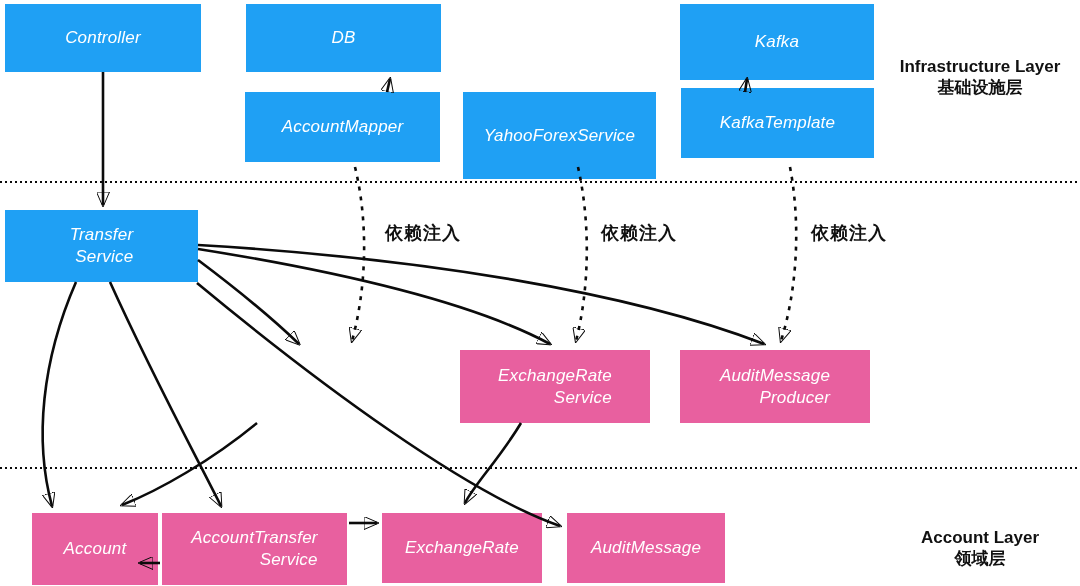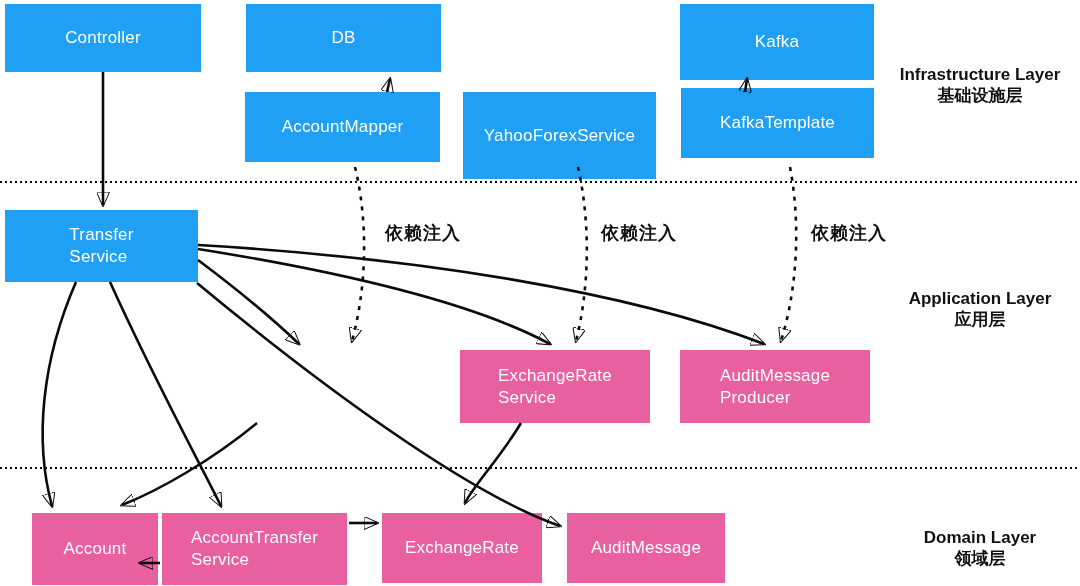--- a/index.html
+++ b/index.html
@@ -11,21 +11,21 @@
     --nodetext:#ffffff;
   }
   html,body{margin:0;padding:0;background:#ffffff;}
   .canvas{
     position:relative;width:1080px;height:586px;background:#ffffff;
     font-family:"Liberation Sans","DejaVu Sans",sans-serif;overflow:hidden;
   }
   .node{
     position:absolute;display:flex;align-items:center;justify-content:center;
     color:var(--nodetext);font-size:17px;font-weight:500;line-height:22px;
-    text-align:left;white-space:pre-line;letter-spacing:.2px;
+    text-align:right;white-space:pre-line;letter-spacing:.2px;font-style:italic;
   }
   .node.blue{background:var(--blue);}
   .node.pink{background:var(--pink);}
   .layer-caption{
     position:absolute;text-align:center;color:var(--caption);
     font-weight:700;font-size:17px;line-height:21px;white-space:pre-line;
   }
   .edge-label{
     position:absolute;color:var(--caption);font-weight:700;font-size:18px;
     letter-spacing:1px;white-space:nowrap;
@@ -54,23 +54,22 @@
 Service</div>
   <div class="node pink" style="left:680px;top:350px;width:190px;height:73px;">AuditMessage
 Producer</div>
 
   <div class="node pink" style="left:7px;top:513px;width:126px;height:72px;margin-left:25px;">Account</div>
   <div class="node pink" style="left:162px;top:513px;width:185px;height:72px;">AccountTransfer
 Service</div>
   <div class="node pink" style="left:382px;top:513px;width:160px;height:70px;">ExchangeRate</div>
   <div class="node pink" style="left:567px;top:513px;width:158px;height:70px;">AuditMessage</div>
 
-  <div class="layer-caption" style="left:880px;top:64px;width:200px;text-align:center;"><span>Infrastructure Layer</span><br><span>基础设施层</span></div>
-  <div class="layer-caption" style="left:880px;top:288px;width:200px;"><span>Application Layer</span><br><span>应用层</span></div>
-  <div class="layer-caption" style="left:880px;top:527px;width:200px;"><span>Domain Layer</span><br><span>领域层</span></div>
+  <div class="layer-caption" style="left:880px;top:56px;width:200px;text-align:center;"><span>Infrastructure Layer</span><br><span>基础设施层</span></div>
+  <div class="layer-caption" style="left:880px;top:527px;width:200px;"><span>Account Layer</span><br><span>领域层</span></div>
 
   <div class="edge-label" style="left:385px;top:221px;">依赖注入</div>
   <div class="edge-label" style="left:601px;top:221px;">依赖注入</div>
   <div class="edge-label" style="left:811px;top:221px;">依赖注入</div>
 
   <svg class="overlay" width="1080" height="586" viewBox="0 0 1080 586">
     <defs>
       <marker id="ah" markerUnits="userSpaceOnUse" markerWidth="15" markerHeight="13" refX="13" refY="6.5" orient="auto">
         <path d="M0,0 L15,6.5 L0,13 Z" fill="#0b0b0b" stroke="none"></path>
       </marker>

